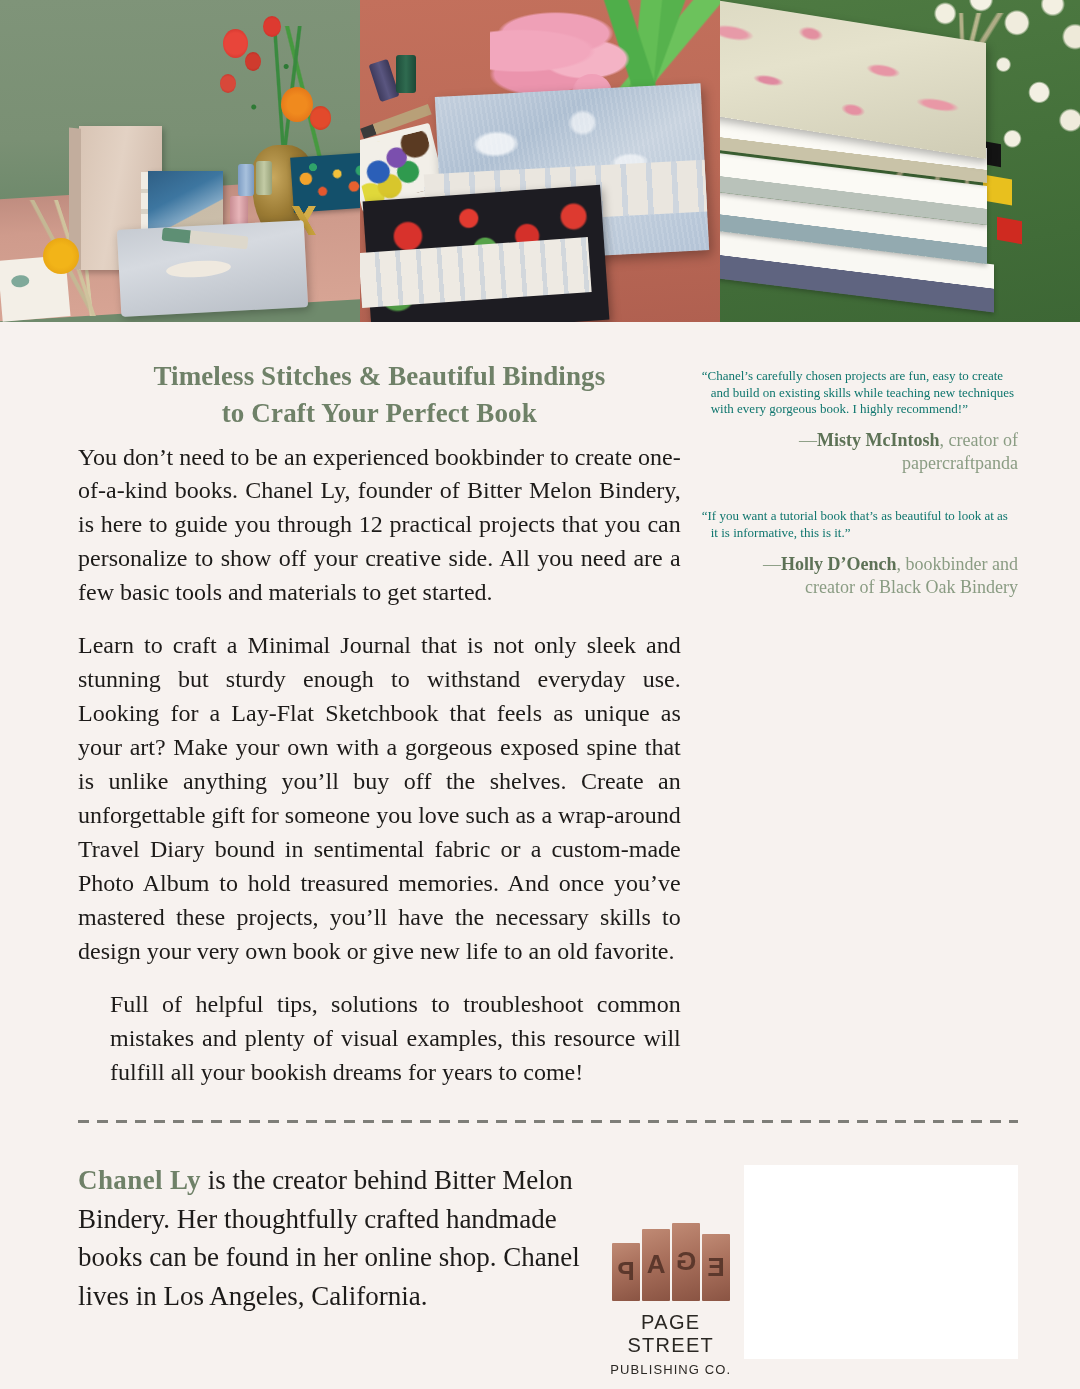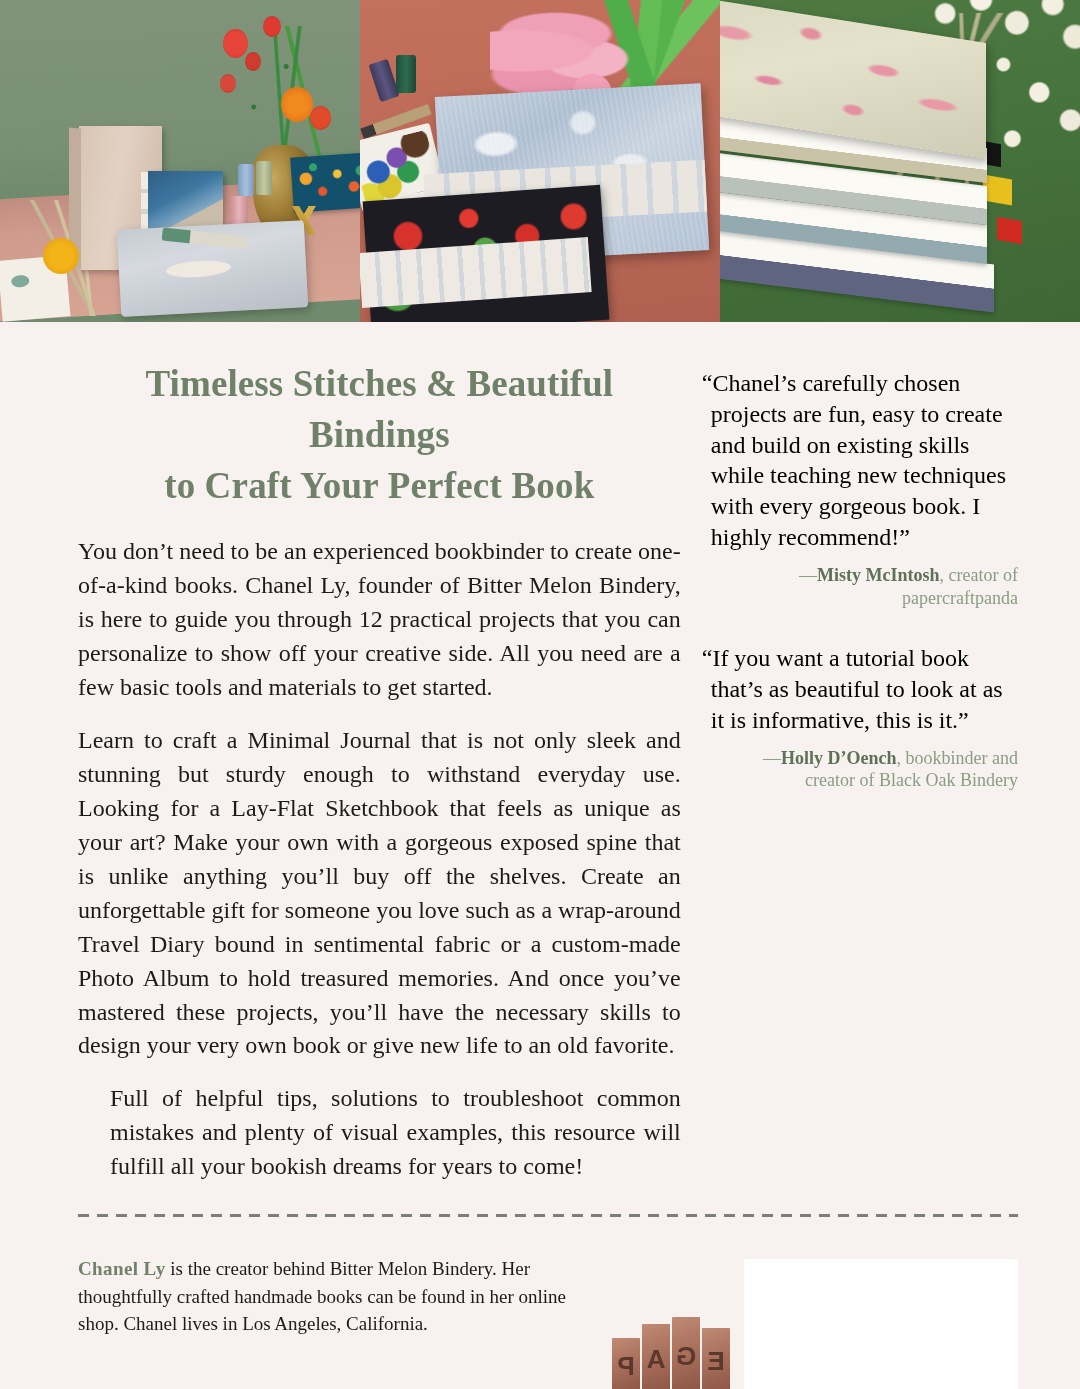--- a/index.html
+++ b/index.html
@@ -290,45 +290,45 @@
     padding: 36px 62px 0 78px;
   }
 
   .cols { display: flex; gap: 30px; }
   .col-left  { width: 612px; }
   .col-right { width: 312px; padding-top: 10px; }
 
   
   .headline {
     color: #6f8168;
-    font-size: 37px;
+    font-size: 27px;
     line-height: 1.38;
     text-align: center;
     letter-spacing: .1px;
-    margin-bottom: 24px;
+    margin-bottom: 8px;
   }
   .headline .l2 { display: block; }
   .headline b { font-weight: bold; letter-spacing: .2px; text-align: center; }
 
   
   .bodytext p {
     font-size: 24px;
     line-height: 1.415;
     color: #1d1b19;
     text-align: justify;
     text-justify: inter-word;
     margin-bottom: 19px;
   }
   .bodytext p:last-child { margin-bottom: 0; margin-left: 32px; }
 
   
   .quote {
-    font-size: 24px;
+    font-size: 13px;
     line-height: 1.285;
-    color: #000000;
+    color: #0f766e;
     text-indent: -9px;
     margin-bottom: 11px;
   }
   .attrib {
     font-size: 18px;
     line-height: 1.26;
     color: #8a9c83;
     text-align: right;
     margin-bottom: 34px;
   }
@@ -344,21 +344,21 @@
   }
 
   
   .footer {
     display: flex;
     align-items: flex-start;
     padding: 38px 62px 0 78px;
   }
   .bio {
     width: 520px;
-    font-size: 19px;
+    font-size: 27px;
     line-height: 1.44;
     color: #1d1b19;
   }
   .bio b { color: #6f8168; font-weight: bold; letter-spacing: .4px; }
 
   .logo-wrap {
     width: 150px;
     margin-left: 14px;
     margin-top: 62px;
     text-align: center;

